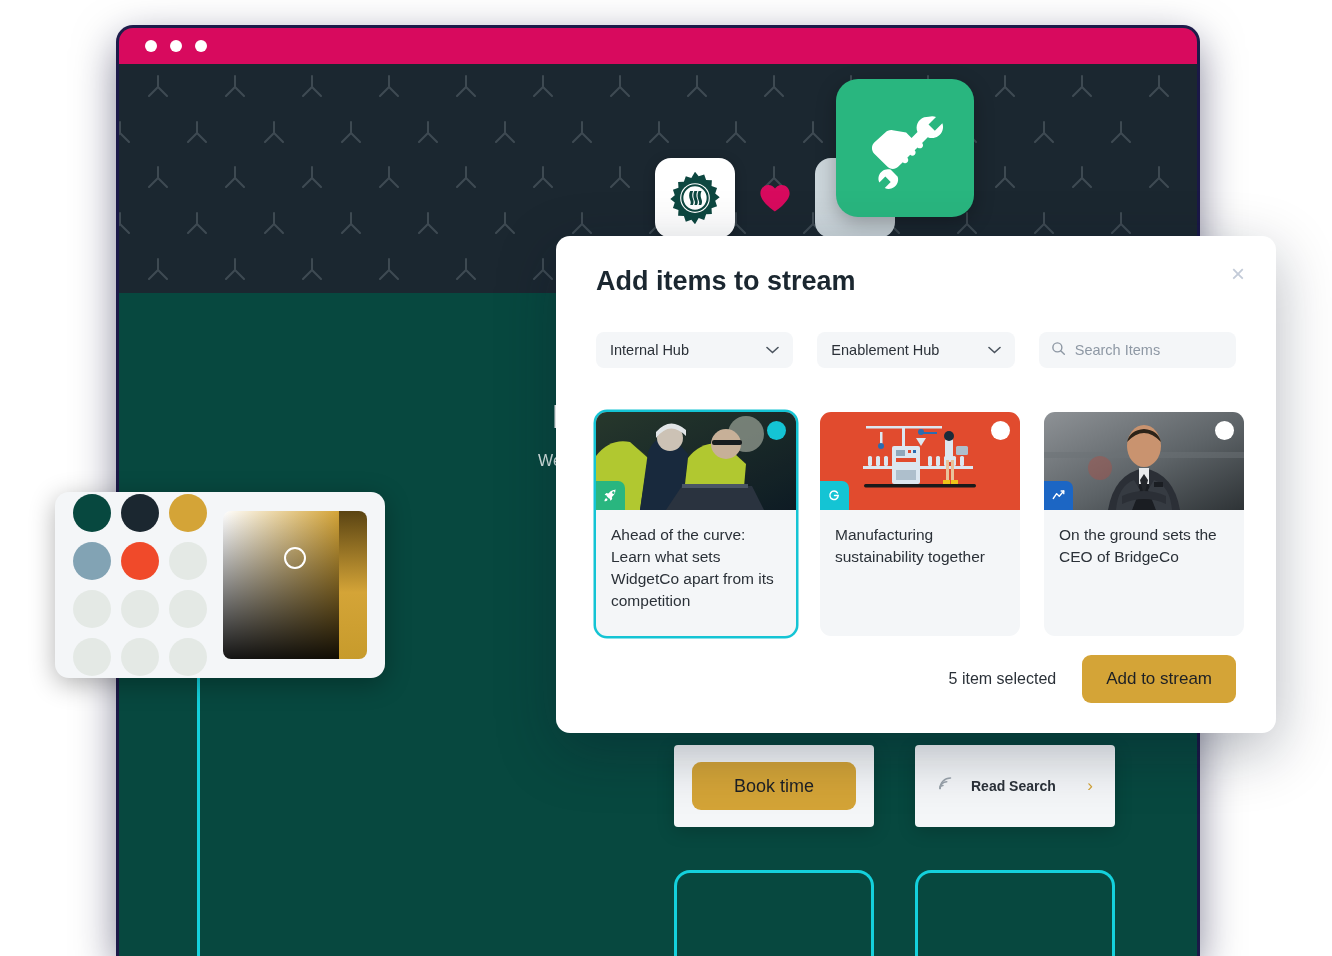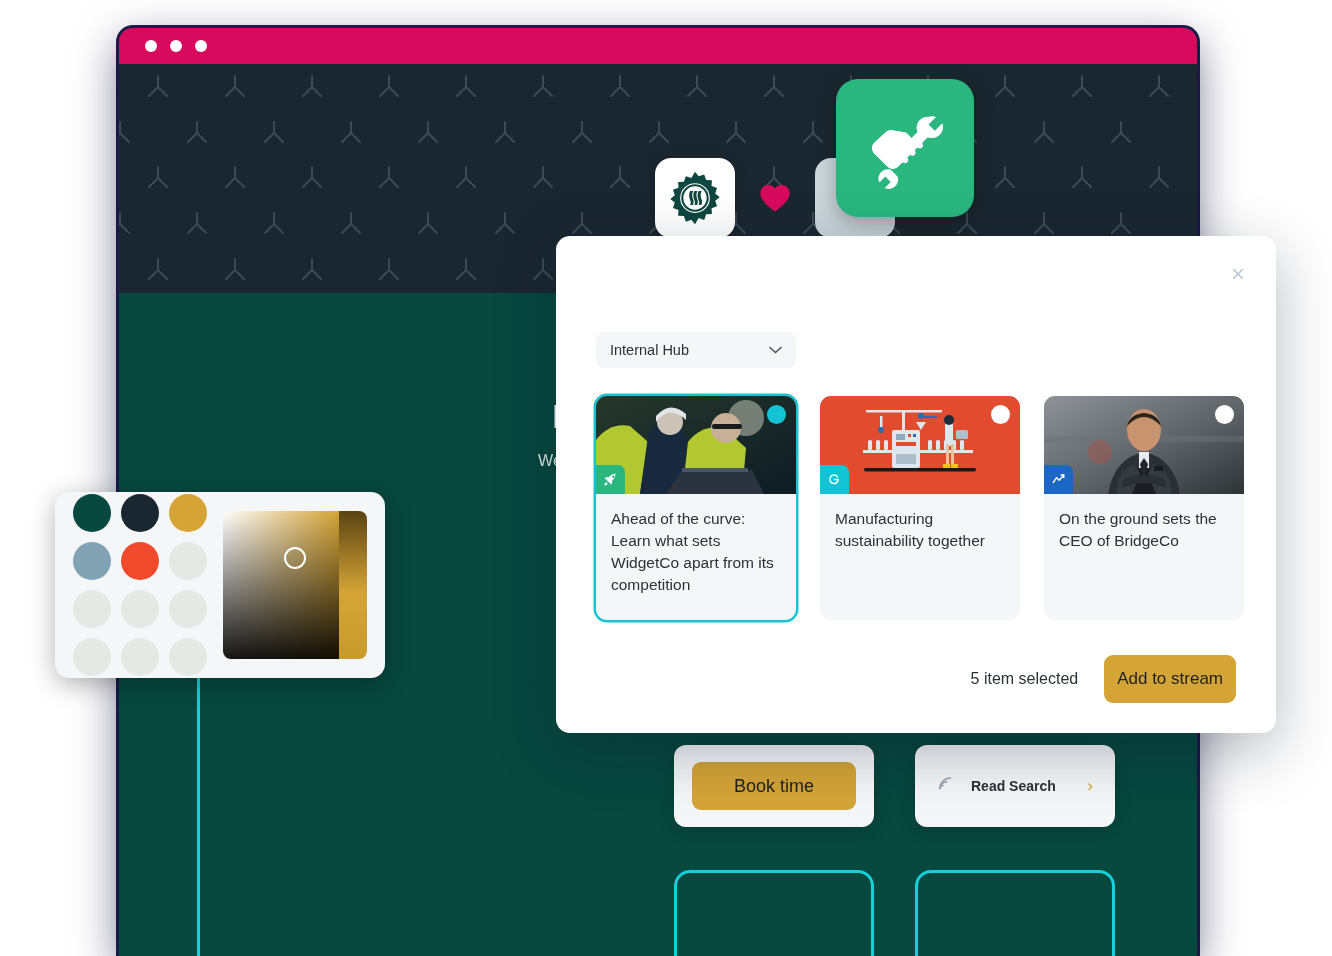--- a/index.html
+++ b/index.html
@@ -57,21 +57,21 @@
     color:#fff; font-size:34px; font-weight:400;
   }
   .hero-sub {
     position:absolute; top:155px; left:50%; transform:translateX(-50%);
     width:720px; text-align:center; color:#d8e6e3; font-size:16px; line-height:1.6;
   }
 
   .vline { position:absolute; width:3px; background:#14D1DC; }
 
   .white-card {
-    position:absolute; background:#F4F6F8; border-radius:12px;
+    position:absolute; background:#F4F6F8; border-radius:4px;
     box-shadow:0 4px 18px rgba(0,0,0,.18);
   }
   .gold-btn {
     background:#D4A437; color:#1d2025; border:none; border-radius:9px;
     font-size:18px; font-family:inherit; cursor:pointer;
   }
   .read-row { display:flex; align-items:center; gap:16px; padding:0 22px; height:100%; }
   .read-label { font-size:14px; color:#2b3138; font-weight:600; flex:1; }
   .chev { color:#D4A437; font-size:17px; }
 
@@ -142,21 +142,21 @@
   .searchbox {
     width:200px; height:36px; background:#F4F6F8; border-radius:8px;
     display:flex; align-items:center; padding:0 12px; gap:9px;
   }
   .searchbox input {
     border:none; background:transparent; outline:none; font-size:14.5px;
     color:#2b3138; font-family:inherit; width:100%;
   }
   .searchbox input::placeholder { color:#8E98A4; }
 
-  .cards { position:absolute; left:40px; top:160px; display:flex; gap:24px; }
+  .cards { position:absolute; left:40px; top:176px; display:flex; gap:24px; }
   .card {
     width:200px; height:224px; border-radius:11px; overflow:hidden;
     background:#F4F6F8; position:relative; cursor:pointer;
   }
   .card.selected { box-shadow:0 0 0 2.5px #14C4D4; }
   .thumb { height:98px; position:relative; overflow:hidden; }
   .sel-circle {
     position:absolute; right:10px; top:9px; width:19px; height:19px; border-radius:50%;
     background:#fff;
   }
@@ -164,21 +164,21 @@
   .src-badge {
     position:absolute; left:0; bottom:0; width:29px; height:29px;
     border-radius:0 7px 0 0; display:flex; align-items:center; justify-content:center;
   }
   .card-title {
     padding:14px 15px 0 15px; font-size:15.5px; line-height:1.42; color:#2b3138;
   }
 
   .modal-foot { position:absolute; right:40px; bottom:30px; display:flex; align-items:center; gap:26px; }
   .sel-count { font-size:16px; color:#2b3138; }
-  .add-btn { height:48px; padding:0 13px; font-size:17px; }
+  .add-btn { height:48px; padding:0 24px; font-size:17px; }
 
   
   .art { position:absolute; inset:0; }
 </style>
 </head>
 <body>
 
 <div class="stage">
 
   <div class="browser">
@@ -765,29 +765,47 @@
     <div class="gradbox">
       <div class="gradmain">
         <div class="grad-handle"></div>
       </div>
       <div class="gradstrip"></div>
     </div>
   </div>
 
   <div class="modal">
     <div class="modal-close">×</div>
+    <div class="modal-title">Add items to stream</div>
 
     <div class="filters">
       <div class="select">
         <span class="lbl">Internal Hub</span>
         <span class="cv">
           <svg width="13" height="8" viewBox="0 0 13 8" fill="none" stroke="#4b545e" stroke-width="1.6" stroke-linecap="round">
               <path d="M1 1.5 L6.5 6.5 L12 1.5"></path>
             </svg>
         </span>
+      </div>
+      <div class="select">
+        <span class="lbl">Enablement Hub</span>
+        <span class="cv">
+          <svg width="13" height="8" viewBox="0 0 13 8" fill="none" stroke="#4b545e" stroke-width="1.6" stroke-linecap="round">
+              <path d="M1 1.5 L6.5 6.5 L12 1.5"></path>
+            </svg>
+        </span>
+      </div>
+      <div class="searchbox">
+        <span>
+          <svg width="15" height="15" viewBox="0 0 16 16" fill="none" stroke="#8E98A4" stroke-width="1.5">
+              <circle cx="6.8" cy="6.8" r="4.8"></circle>
+              <path d="M10.4 10.4 L14.2 14.2" stroke-linecap="round"></path>
+            </svg>
+        </span>
+        <input type="text" placeholder="Search Items" style="">
       </div>
     </div>
 
     <div class="cards">
 
       <div class="card selected">
         <div class="thumb">
           <svg class="art" viewBox="0 0 200 98" preserveAspectRatio="xMidYMid slice">
             <defs>
               <linearGradient id="w1" x1="0" y1="0" x2="1" y2="1">

